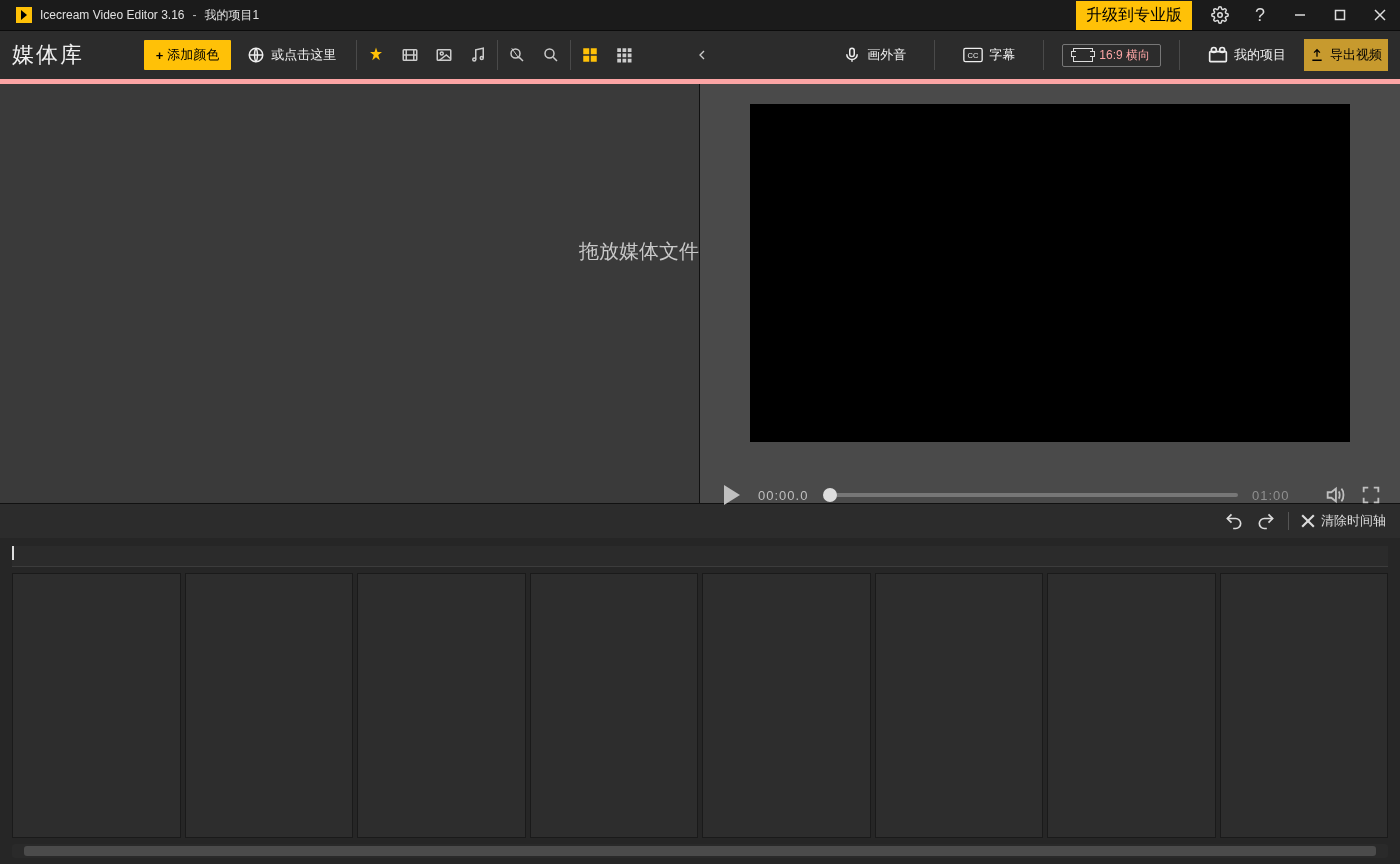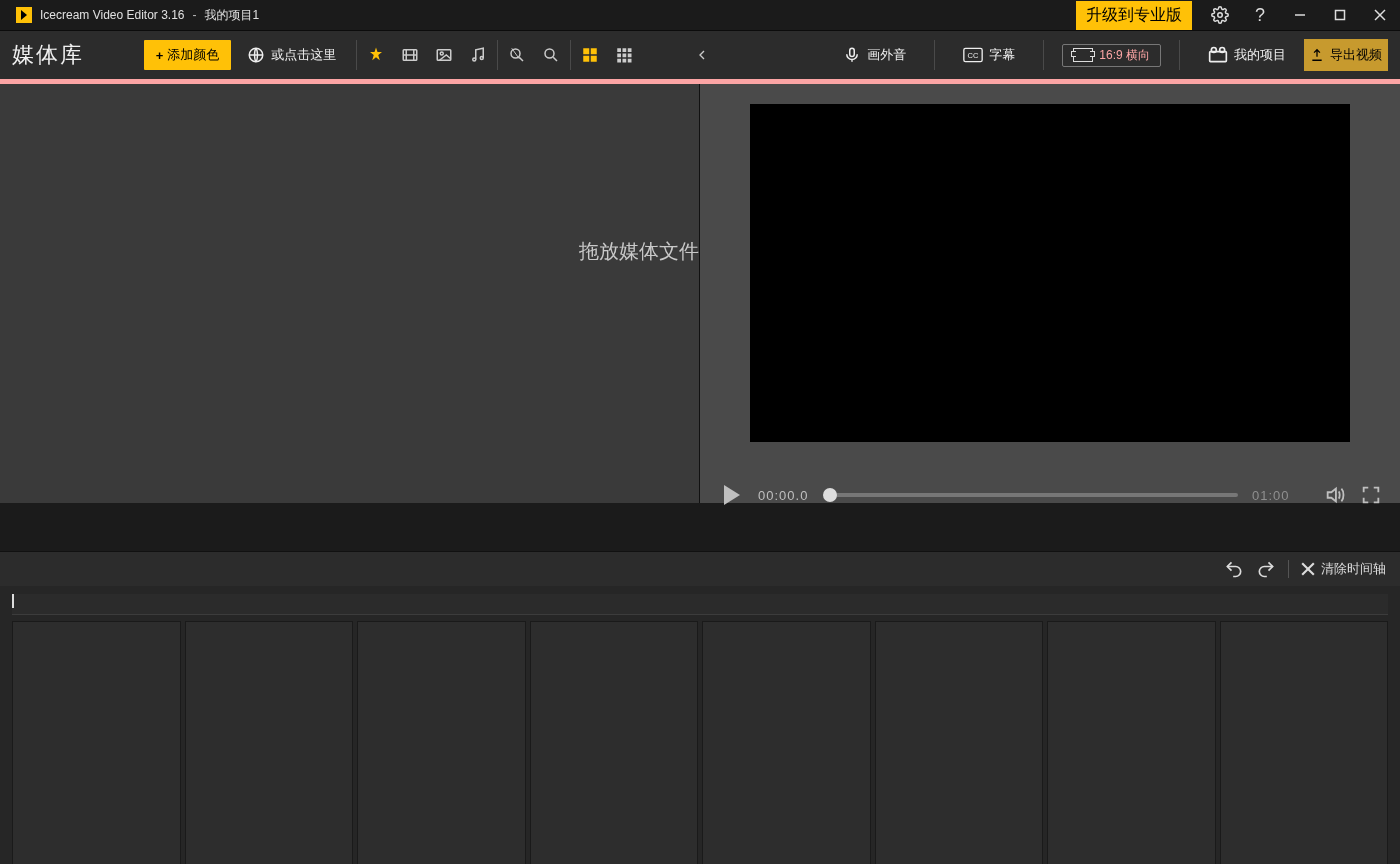--- a/index.html
+++ b/index.html
@@ -54,21 +54,21 @@
   .preview-video{width:600px;height:338px;background:#000;}
   .preview-controls{height:46px;display:flex;align-items:center;padding:0 18px;gap:14px;color:#bfbfbf;}
   .play-btn{width:26px;height:26px;cursor:pointer;position:relative;}
   .play-btn::before{content:"";position:absolute;left:6px;top:3px;border-left:16px solid #bfbfbf;border-top:10px solid transparent;border-bottom:10px solid transparent;}
   .time-text{font-size:13px;letter-spacing:1px;color:#bfbfbf;min-width:58px;}
   .time-text.dim{color:#8f8f8f;}
   .seek{flex:1;height:4px;background:#777;border-radius:2px;position:relative;}
   .seek .knob{position:absolute;left:0;top:50%;width:14px;height:14px;background:#ddd;border-radius:50%;transform:translate(-50%,-50%);}
   .pc-icon{width:22px;height:22px;cursor:pointer;color:#bfbfbf;}
   
-  .timeline-bar{height:34px;background:var(--bg1);display:flex;align-items:center;justify-content:flex-end;padding:0 14px;gap:12px;color:#cfcfcf;border-top:1px solid #111;margin-top:48px;}
+  .timeline-bar{height:34px;background:var(--bg1);display:flex;align-items:center;justify-content:flex-end;padding:0 14px;gap:12px;color:#cfcfcf;border-top:1px solid #111;}
   .tl-btn{display:flex;align-items:center;gap:6px;font-size:13px;color:#dcdcdc;cursor:pointer;}
   .tl-sep{width:1px;height:18px;background:#555;}
   .timeline-wrap{height:330px;background:#262626;display:flex;flex-direction:column;}
   .ruler{height:20px;background:#2b2b2b;border-bottom:1px solid #3c3c3c;position:relative;margin:8px 12px 0;}
   .ruler::before{content:"";position:absolute;left:0;top:0;height:14px;width:2px;background:#ddd;}
   .tracks{flex:1;display:flex;gap:4px;padding:6px 12px 2px;}
   .clip-slot{flex:1;background:#2d2d2d;border:1px solid #1a1a1a;}
   .hscroll{height:14px;margin:4px 12px 10px;background:#2a2a2a;border-radius:3px;position:relative;}
   .hscroll .thumb{position:absolute;left:12px;right:12px;top:2px;bottom:2px;background:#4b4b4b;border-radius:3px;}
   svg{display:block;}

